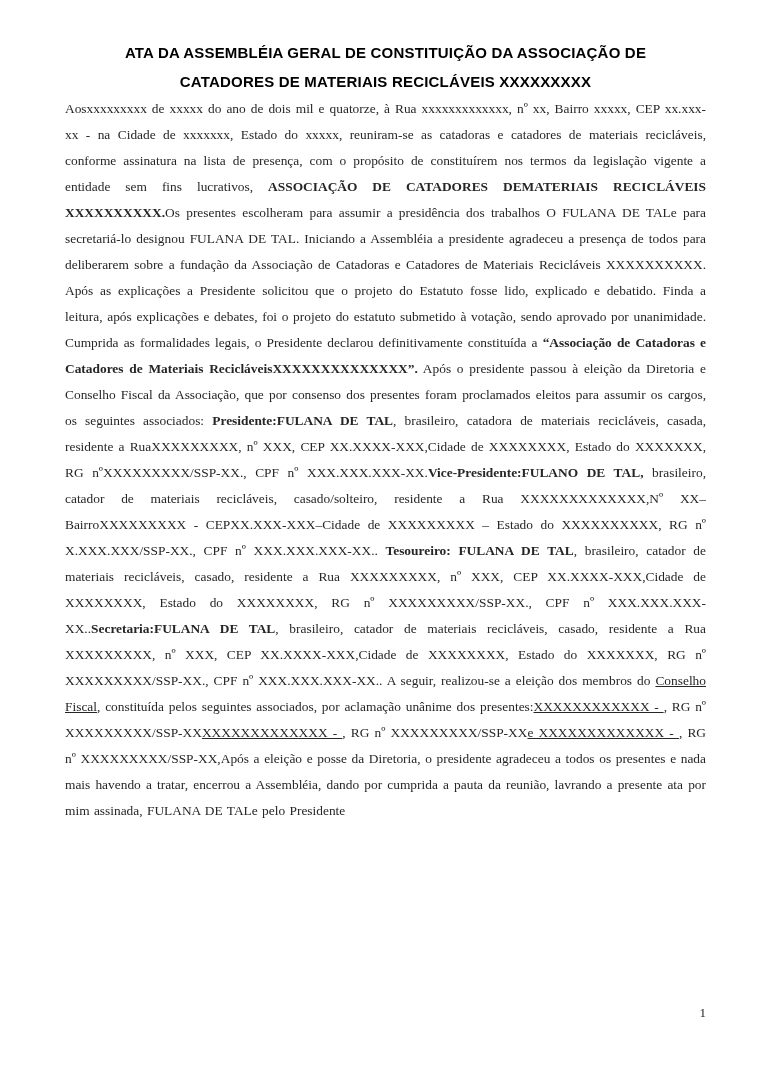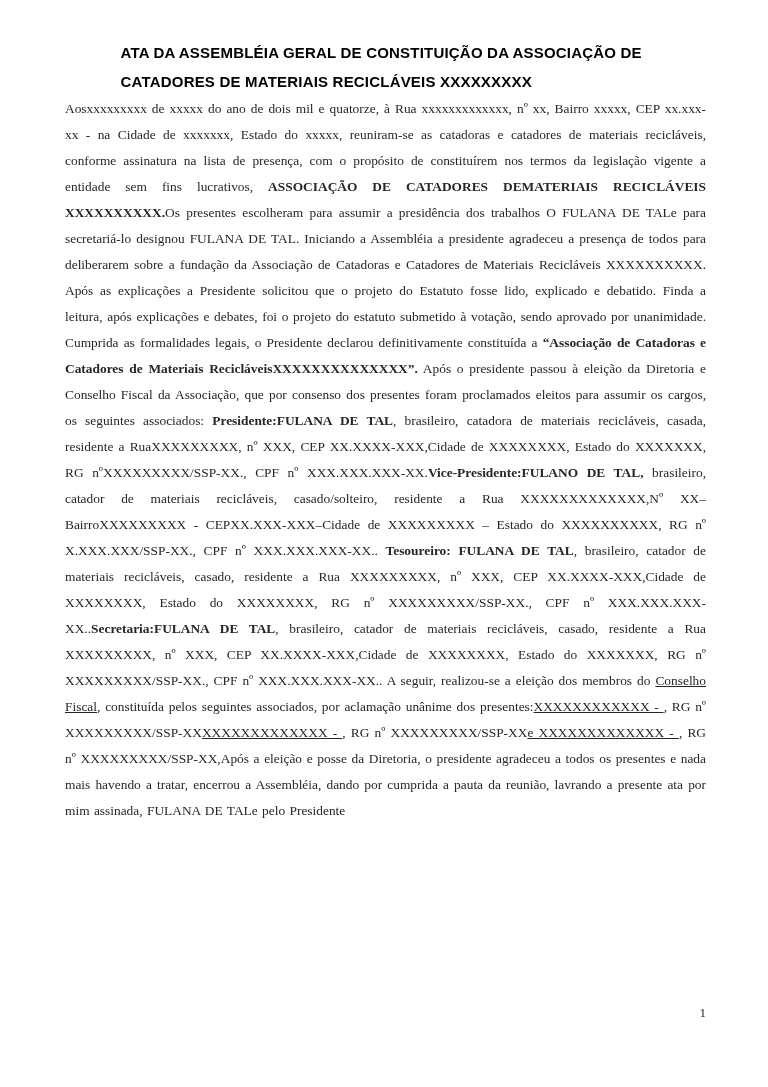--- a/index.html
+++ b/index.html
@@ -15,21 +15,21 @@
     padding: 38px 62px 0 65px;
     font-family: "Liberation Serif", serif;
     color: #262626;
   }
 
   .doc-title {
     font-family: "Liberation Sans", sans-serif;
     font-weight: bold;
     font-size: 15px;
     line-height: 29px;
-    text-align: left;
+    text-align: center;
     color: #000000;
     max-width: 530px;
     margin: 0 auto;
     letter-spacing: 0.2px;
   }
 
   .doc-body {
     font-size: 13.4px;
     line-height: 26px;
     text-align: justify;

